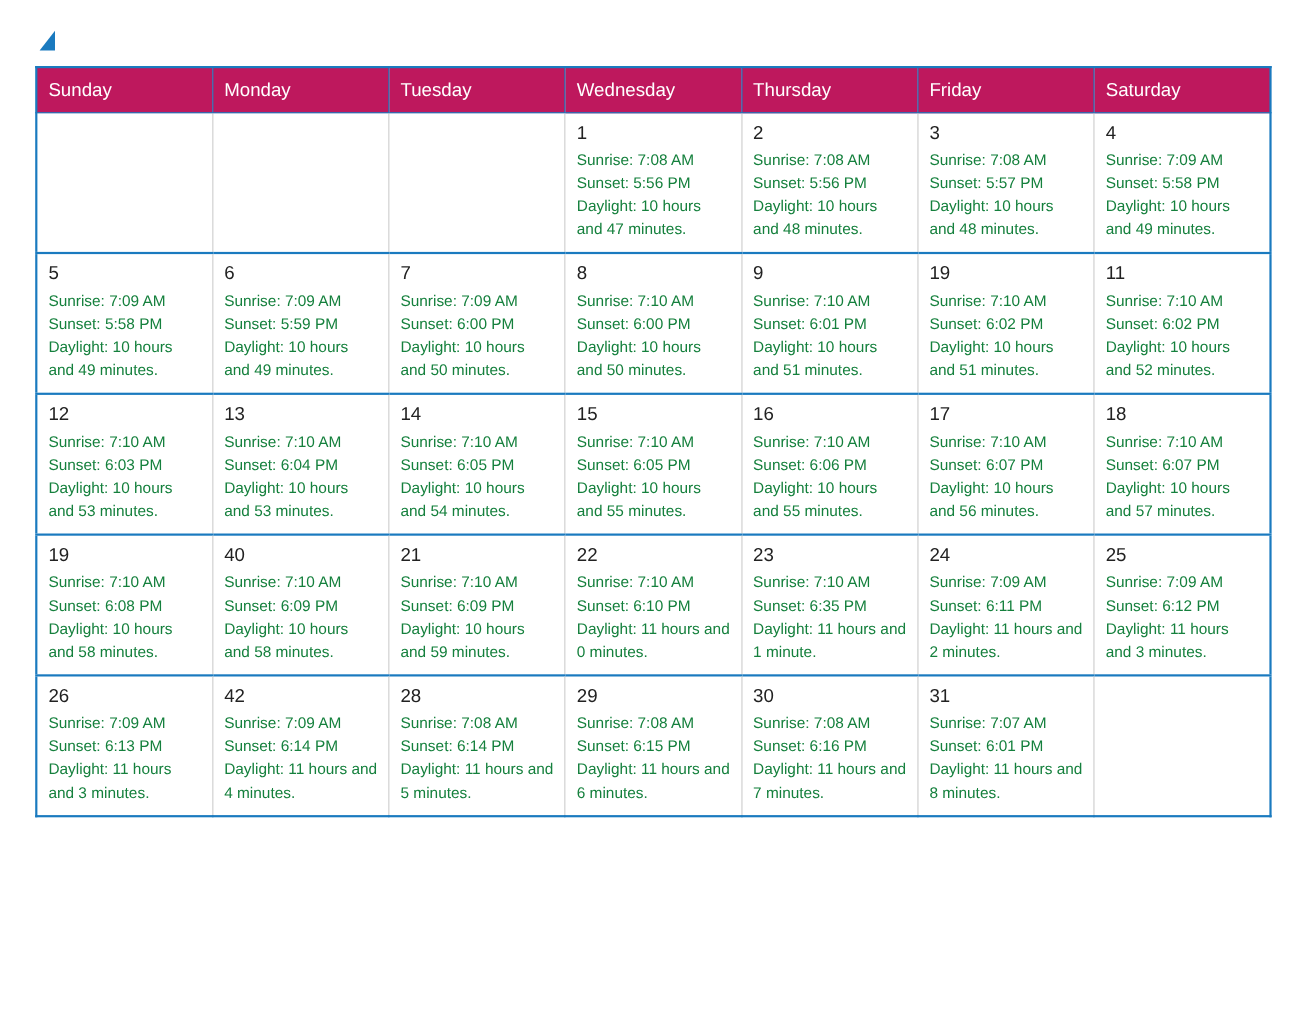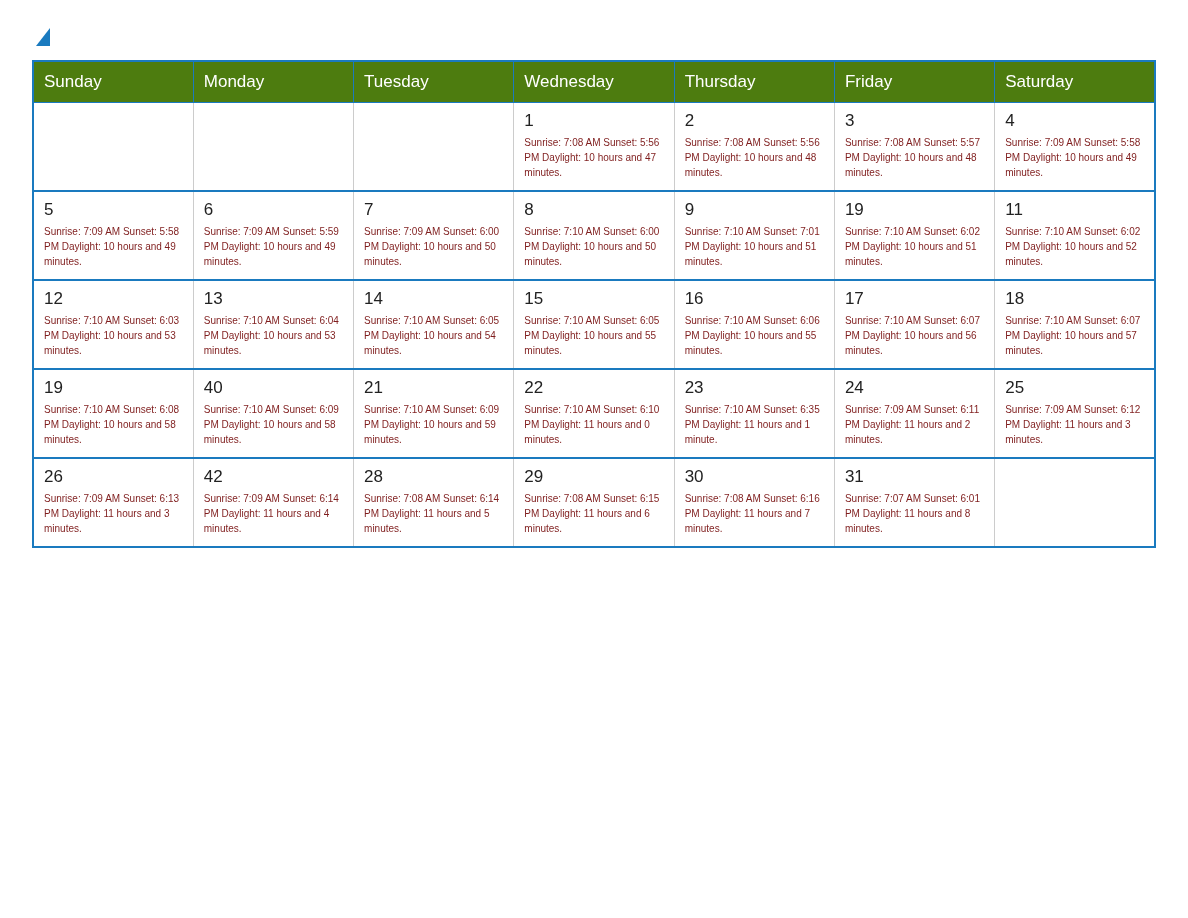--- a/index.html
+++ b/index.html
@@ -43,21 +43,21 @@
       font-size: 22px;
       color: #555;
       margin-top: 4px;
     }
     .calendar {
       width: 100%;
       border-collapse: collapse;
       border: 2px solid #1a7abf;
     }
     .calendar th {
-      background: #4d7c0f;
+      background: #be185d;
       color: #fff;
       font-size: 17px;
       font-weight: normal;
       padding: 10px 10px;
       text-align: left;
       border: 1px solid #1a7abf;
     }
     .calendar td {
       vertical-align: top;
       padding: 8px 10px 10px 10px;
@@ -66,22 +66,22 @@
       min-height: 100px;
     }
     .day-number {
       font-size: 17px;
       font-weight: normal;
       color: #222;
       display: block;
       margin-bottom: 4px;
     }
     .day-info {
-      font-size: 10px;
-      color: #7f1d1d;
+      font-size: 14px;
+      color: #15803d;
       line-height: 1.5;
     }
     .empty-cell {
       background: #fff;
     }
     tr:not(:first-child) td {
       border-top: 2px solid #1a7abf;
     }
     .logo-wrapper {
       display: flex;
@@ -187,21 +187,21 @@
         <td>
           <span class="day-number">8</span>
           <div class="day-info">Sunrise: 7:10 AM
 Sunset: 6:00 PM
 Daylight: 10 hours
 and 50 minutes.</div>
         </td>
         <td>
           <span class="day-number">9</span>
           <div class="day-info">Sunrise: 7:10 AM
-Sunset: 7:01 PM
+Sunset: 6:01 PM
 Daylight: 10 hours
 and 51 minutes.</div>
         </td>
         <td>
           <span class="day-number">19</span>
           <div class="day-info">Sunrise: 7:10 AM
 Sunset: 6:02 PM
 Daylight: 10 hours
 and 51 minutes.</div>
         </td>

